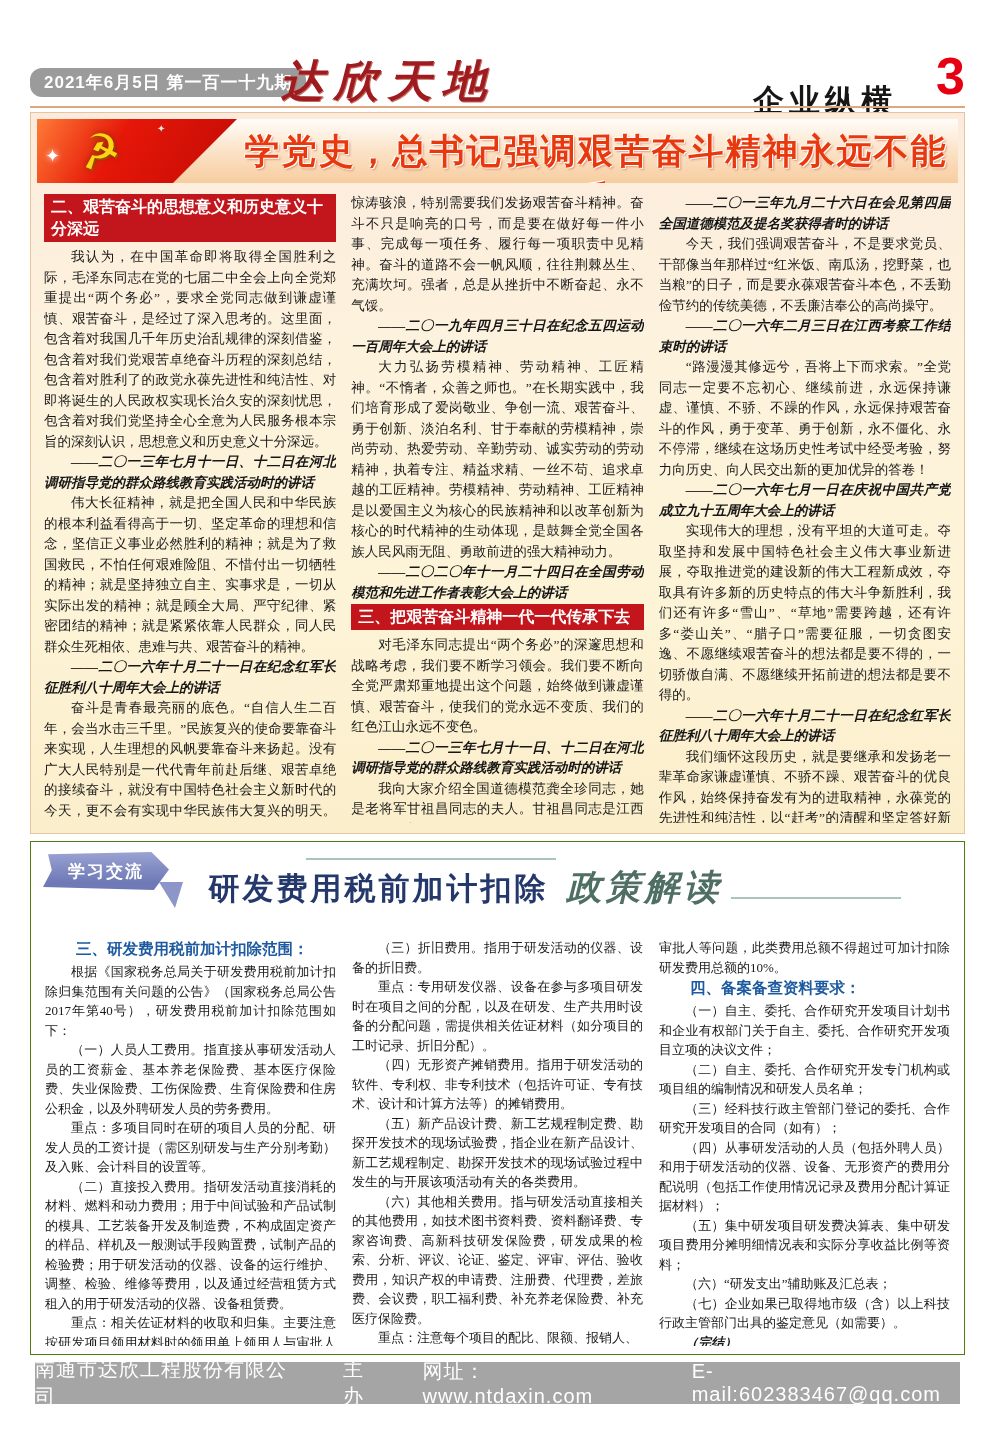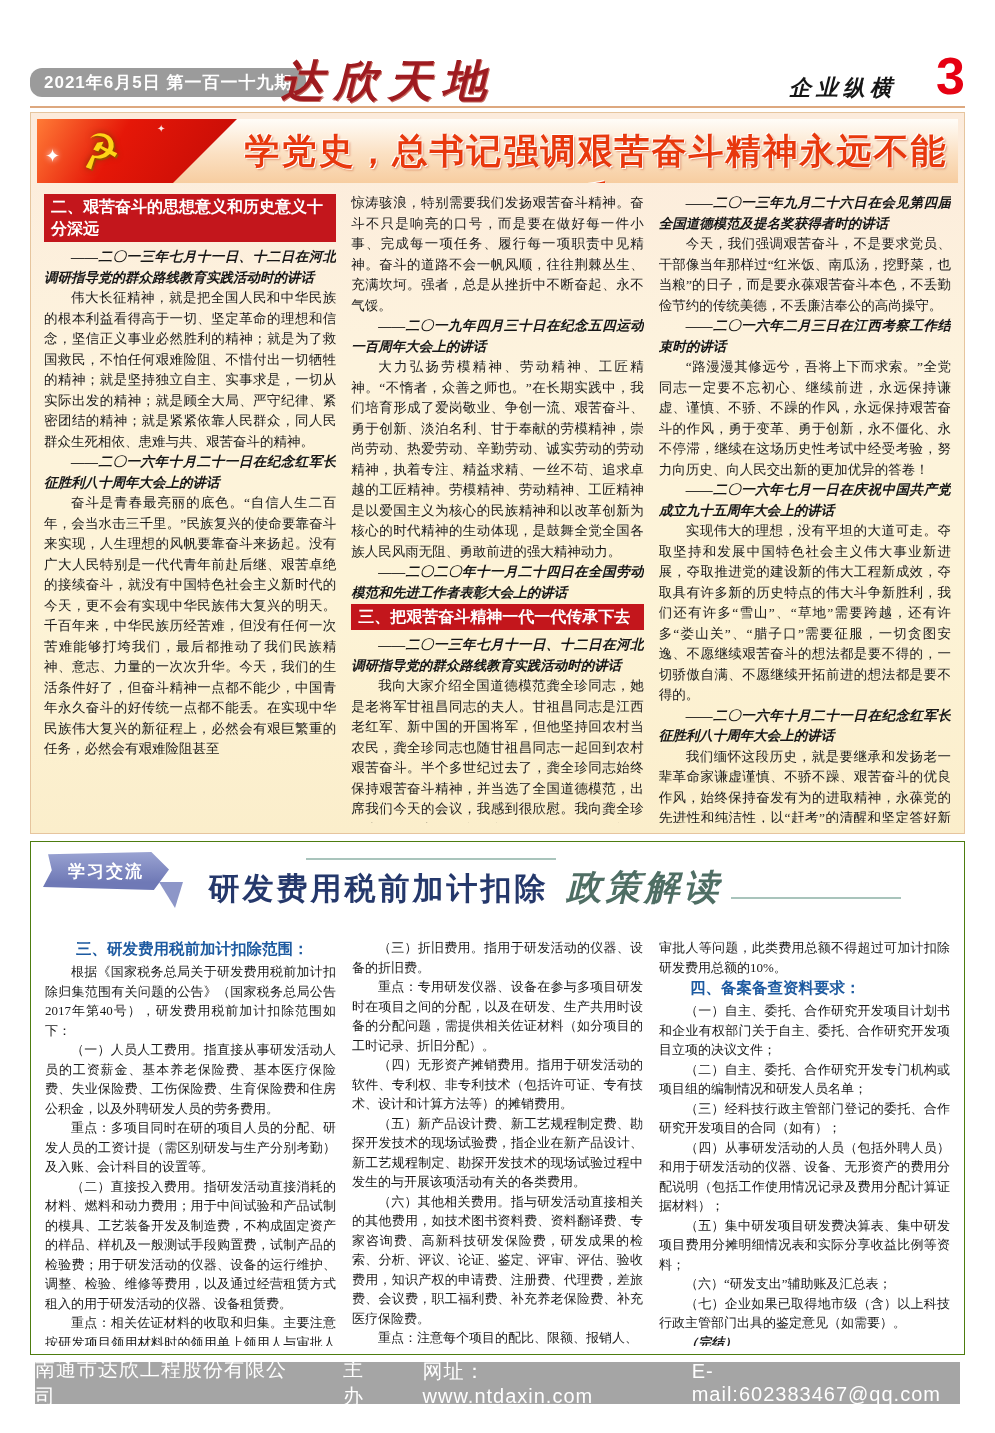--- a/index.html
+++ b/index.html
@@ -10,22 +10,22 @@
   .sans{font-family:"Liberation Sans","DejaVu Sans",sans-serif;}
 
   
   .hdr{position:absolute;left:30px;right:30px;top:52px;height:52px;}
   .date-box{position:absolute;left:0;top:16px;background:#9b9b9b;color:#fff;
     font-family:"Liberation Sans",sans-serif;font-size:17px;font-weight:bold;
     padding:3px 14px;letter-spacing:1px;border-radius:12px;}
   .masthead{position:absolute;left:250px;right:250px;top:0;text-align:left;
     font-size:44px;font-weight:bold;font-style:italic;color:#9e1b20;
     letter-spacing:10px;font-family:"DejaVu Serif",serif;text-shadow:1px 1px 0 #c76b60;}
-  .section-name{position:absolute;right:68px;top:21px;font-size:22px;font-weight:bold;
-    color:#161616;letter-spacing:5px;font-style:italic;}
+  .section-name{position:absolute;right:68px;top:28px;font-size:31px;font-weight:bold;
+    color:#161616;letter-spacing:5px;}
   .page-num{position:absolute;right:0;top:-2px;font-size:52px;line-height:52px;
     font-weight:bold;color:#e60012;font-family:"Liberation Sans",sans-serif;}
   .hdr-rule{position:absolute;left:30px;right:30px;top:106px;height:2px;background:#dda87f;}
 
   
   .a1{position:absolute;left:30px;right:30px;top:112px;height:720px;
     border:1px solid #e6c59e;
     background:linear-gradient(180deg,#fcebdc 0%,#fdf3dd 35%,#fdf3d6 70%,#fbeecb 100%);}
   .a1-banner{position:absolute;left:6px;right:6px;top:6px;height:64px;
     background:linear-gradient(180deg,#fffdf9 0%,#fbe0c2 55%,#f7cda0 100%);overflow:hidden;}
@@ -100,31 +100,33 @@
     <div class="a1-flag">
       <span class="spark1">✦</span>
       <span class="spark2">✦</span>
       <span class="emblem">☭</span>
     </div>
     <div class="a1-title">学党史，总书记强调艰苦奋斗精神永远不能丢</div>
   </div>
   <div class="a1-cols">
     <div class="col">
       <div class="h-red">二、艰苦奋斗的思想意义和历史意义十分深远</div>
+      <p class="p">我认为，在中国革命即将取得全国胜利之际，毛泽东同志在党的七届二中全会上向全党郑重提出“两个务必”，要求全党同志做到谦虚谨慎、艰苦奋斗，是经过了深入思考的。这里面，包含着对我国几千年历史治乱规律的深刻借鉴，包含着对我们党艰苦卓绝奋斗历程的深刻总结，包含着对胜利了的政党永葆先进性和纯洁性、对即将诞生的人民政权实现长治久安的深刻忧思，包含着对我们党坚持全心全意为人民服务根本宗旨的深刻认识，思想意义和历史意义十分深远。</p>
       <p class="cite">——二〇一三年七月十一日、十二日在河北调研指导党的群众路线教育实践活动时的讲话</p>
       <p class="p">伟大长征精神，就是把全国人民和中华民族的根本利益看得高于一切、坚定革命的理想和信念，坚信正义事业必然胜利的精神；就是为了救国救民，不怕任何艰难险阻、不惜付出一切牺牲的精神；就是坚持独立自主、实事求是，一切从实际出发的精神；就是顾全大局、严守纪律、紧密团结的精神；就是紧紧依靠人民群众，同人民群众生死相依、患难与共、艰苦奋斗的精神。</p>
       <p class="cite">——二〇一六年十月二十一日在纪念红军长征胜利八十周年大会上的讲话</p>
       <p class="p">奋斗是青春最亮丽的底色。“自信人生二百年，会当水击三千里。”民族复兴的使命要靠奋斗来实现，人生理想的风帆要靠奋斗来扬起。没有广大人民特别是一代代青年前赴后继、艰苦卓绝的接续奋斗，就没有中国特色社会主义新时代的今天，更不会有实现中华民族伟大复兴的明天。千百年来，中华民族历经苦难，但没有任何一次苦难能够打垮我们，最后都推动了我们民族精神、意志、力量的一次次升华。今天，我们的生活条件好了，但奋斗精神一点都不能少，中国青年永久奋斗的好传统一点都不能丢。在实现中华民族伟大复兴的新征程上，必然会有艰巨繁重的任务，必然会有艰难险阻甚至</p>
     </div>
     <div class="col">
       <p class="pc">惊涛骇浪，特别需要我们发扬艰苦奋斗精神。奋斗不只是响亮的口号，而是要在做好每一件小事、完成每一项任务、履行每一项职责中见精神。奋斗的道路不会一帆风顺，往往荆棘丛生、充满坎坷。强者，总是从挫折中不断奋起、永不气馁。</p>
       <p class="cite">——二〇一九年四月三十日在纪念五四运动一百周年大会上的讲话</p>
       <p class="p">大力弘扬劳模精神、劳动精神、工匠精神。“不惰者，众善之师也。”在长期实践中，我们培育形成了爱岗敬业、争创一流、艰苦奋斗、勇于创新、淡泊名利、甘于奉献的劳模精神，崇尚劳动、热爱劳动、辛勤劳动、诚实劳动的劳动精神，执着专注、精益求精、一丝不苟、追求卓越的工匠精神。劳模精神、劳动精神、工匠精神是以爱国主义为核心的民族精神和以改革创新为核心的时代精神的生动体现，是鼓舞全党全国各族人民风雨无阻、勇敢前进的强大精神动力。</p>
       <p class="cite">——二〇二〇年十一月二十四日在全国劳动模范和先进工作者表彰大会上的讲话</p>
       <div class="h-red">三、把艰苦奋斗精神一代一代传承下去</div>
+      <p class="p">对毛泽东同志提出“两个务必”的深邃思想和战略考虑，我们要不断学习领会。我们要不断向全党严肃郑重地提出这个问题，始终做到谦虚谨慎、艰苦奋斗，使我们的党永远不变质、我们的红色江山永远不变色。</p>
       <p class="cite">——二〇一三年七月十一日、十二日在河北调研指导党的群众路线教育实践活动时的讲话</p>
       <p class="p">我向大家介绍全国道德模范龚全珍同志，她是老将军甘祖昌同志的夫人。甘祖昌同志是江西老红军、新中国的开国将军，但他坚持回农村当农民，龚全珍同志也随甘祖昌同志一起回到农村艰苦奋斗。半个多世纪过去了，龚全珍同志始终保持艰苦奋斗精神，并当选了全国道德模范，出席我们今天的会议，我感到很欣慰。我向龚全珍同志致以崇高的敬意。我们要把艰苦奋斗精神一代一代传承下去。</p>
     </div>
     <div class="col">
       <p class="cite">——二〇一三年九月二十六日在会见第四届全国道德模范及提名奖获得者时的讲话</p>
       <p class="p">今天，我们强调艰苦奋斗，不是要求党员、干部像当年那样过“红米饭、南瓜汤，挖野菜，也当粮”的日子，而是要永葆艰苦奋斗本色，不丢勤俭节约的传统美德，不丢廉洁奉公的高尚操守。</p>
       <p class="cite">——二〇一六年二月三日在江西考察工作结束时的讲话</p>
       <p class="p">“路漫漫其修远兮，吾将上下而求索。”全党同志一定要不忘初心、继续前进，永远保持谦虚、谨慎、不骄、不躁的作风，永远保持艰苦奋斗的作风，勇于变革、勇于创新，永不僵化、永不停滞，继续在这场历史性考试中经受考验，努力向历史、向人民交出新的更加优异的答卷！</p>
       <p class="cite">——二〇一六年七月一日在庆祝中国共产党成立九十五周年大会上的讲话</p>
       <p class="p">实现伟大的理想，没有平坦的大道可走。夺取坚持和发展中国特色社会主义伟大事业新进展，夺取推进党的建设新的伟大工程新成效，夺取具有许多新的历史特点的伟大斗争新胜利，我们还有许多“雪山”、“草地”需要跨越，还有许多“娄山关”、“腊子口”需要征服，一切贪图安逸、不愿继续艰苦奋斗的想法都是要不得的，一切骄傲自满、不愿继续开拓前进的想法都是要不得的。</p>

